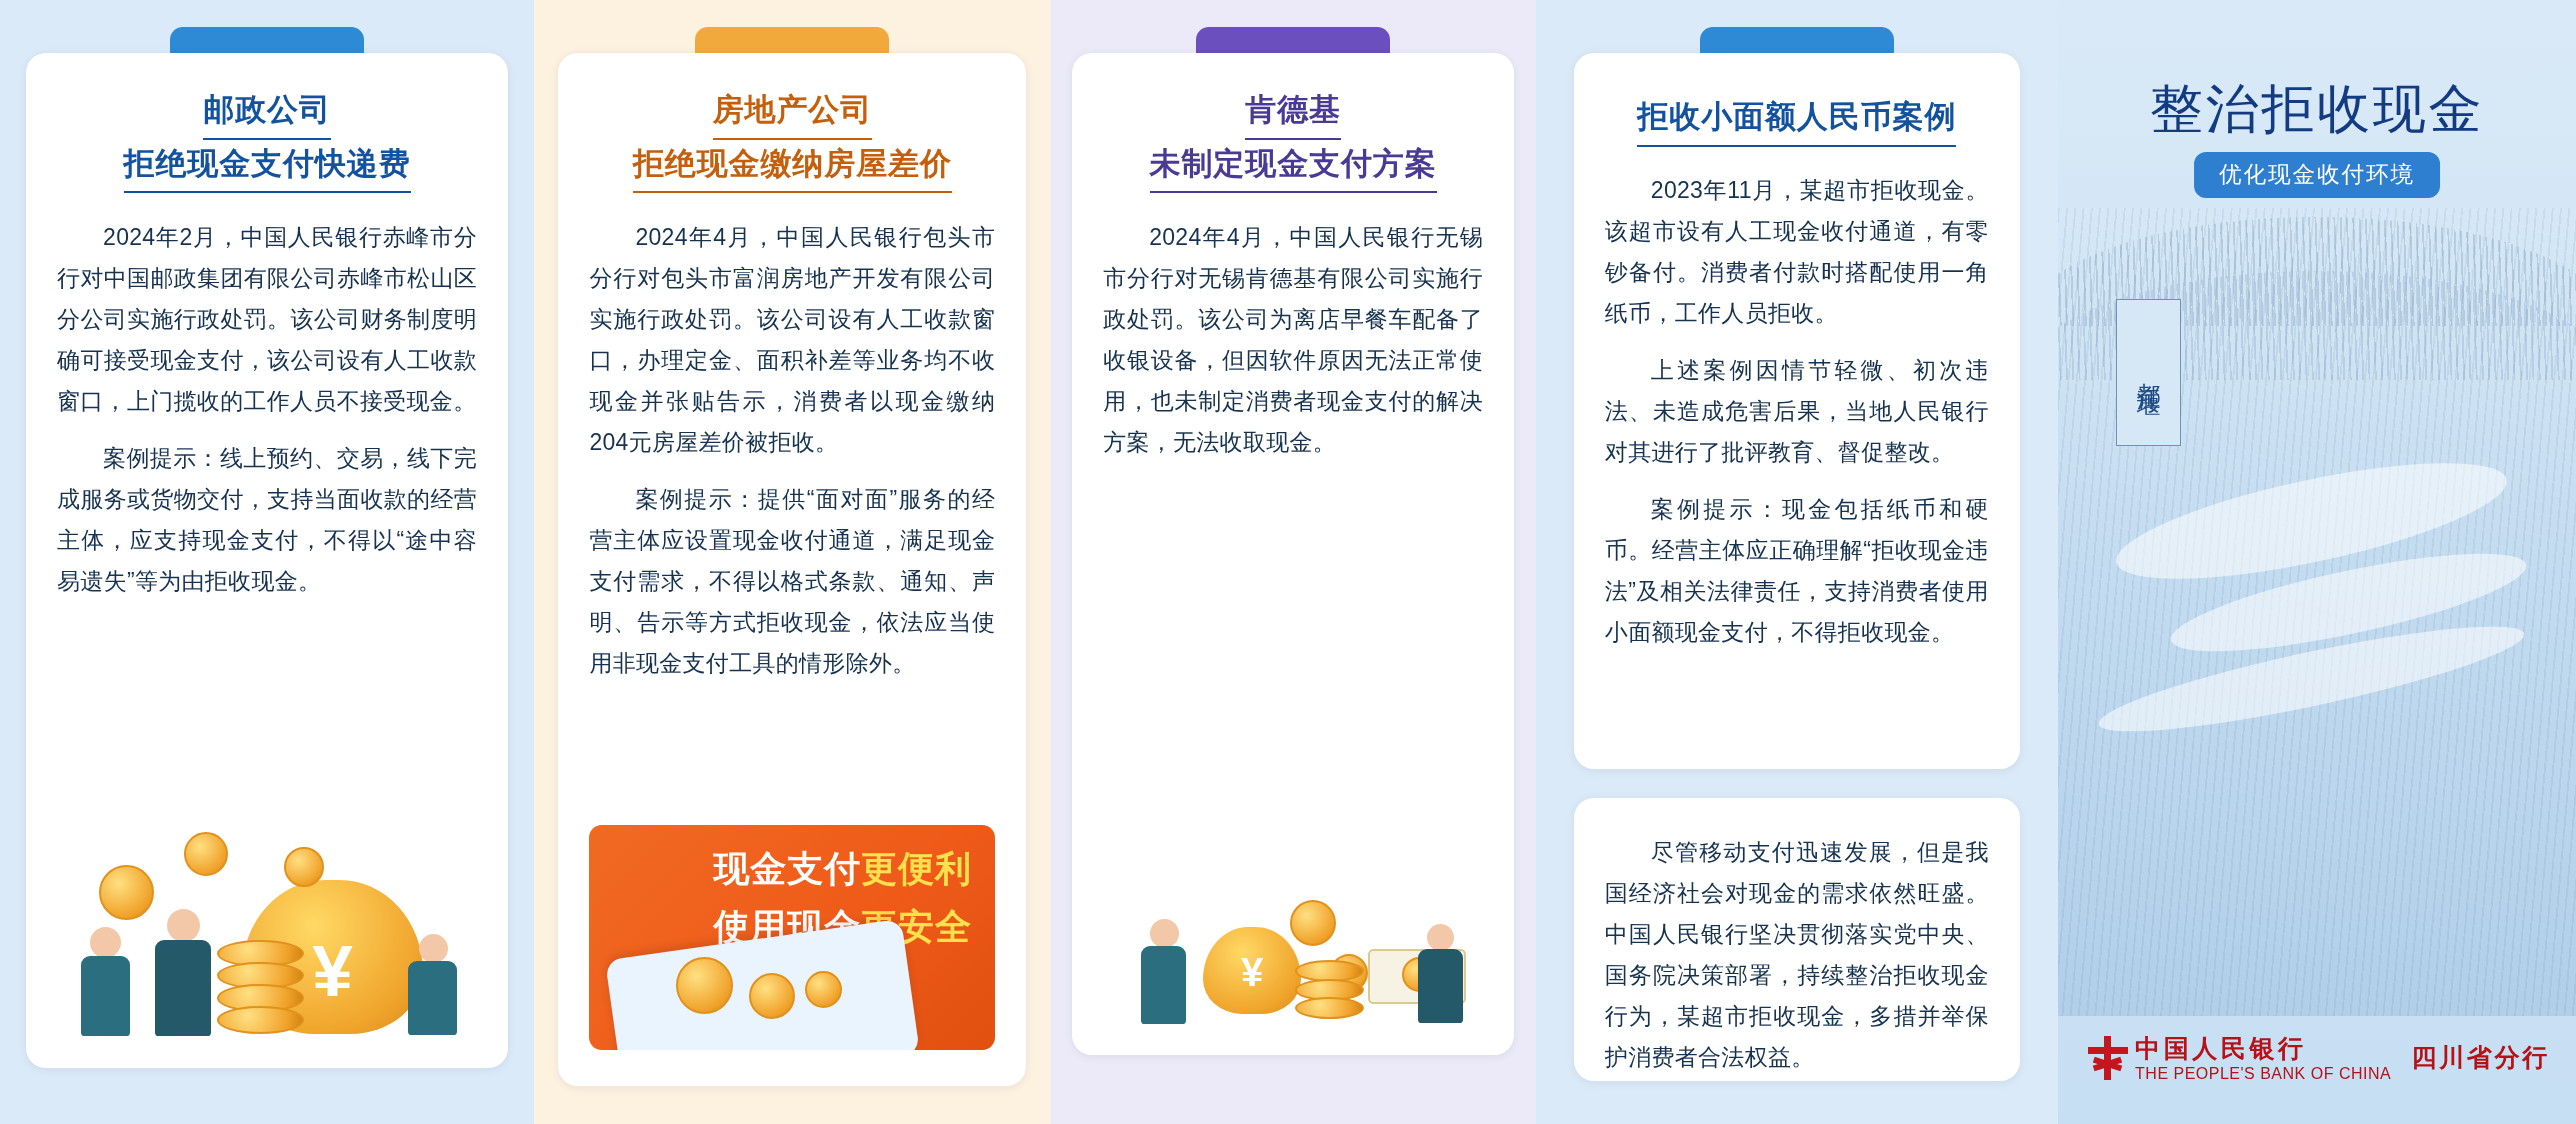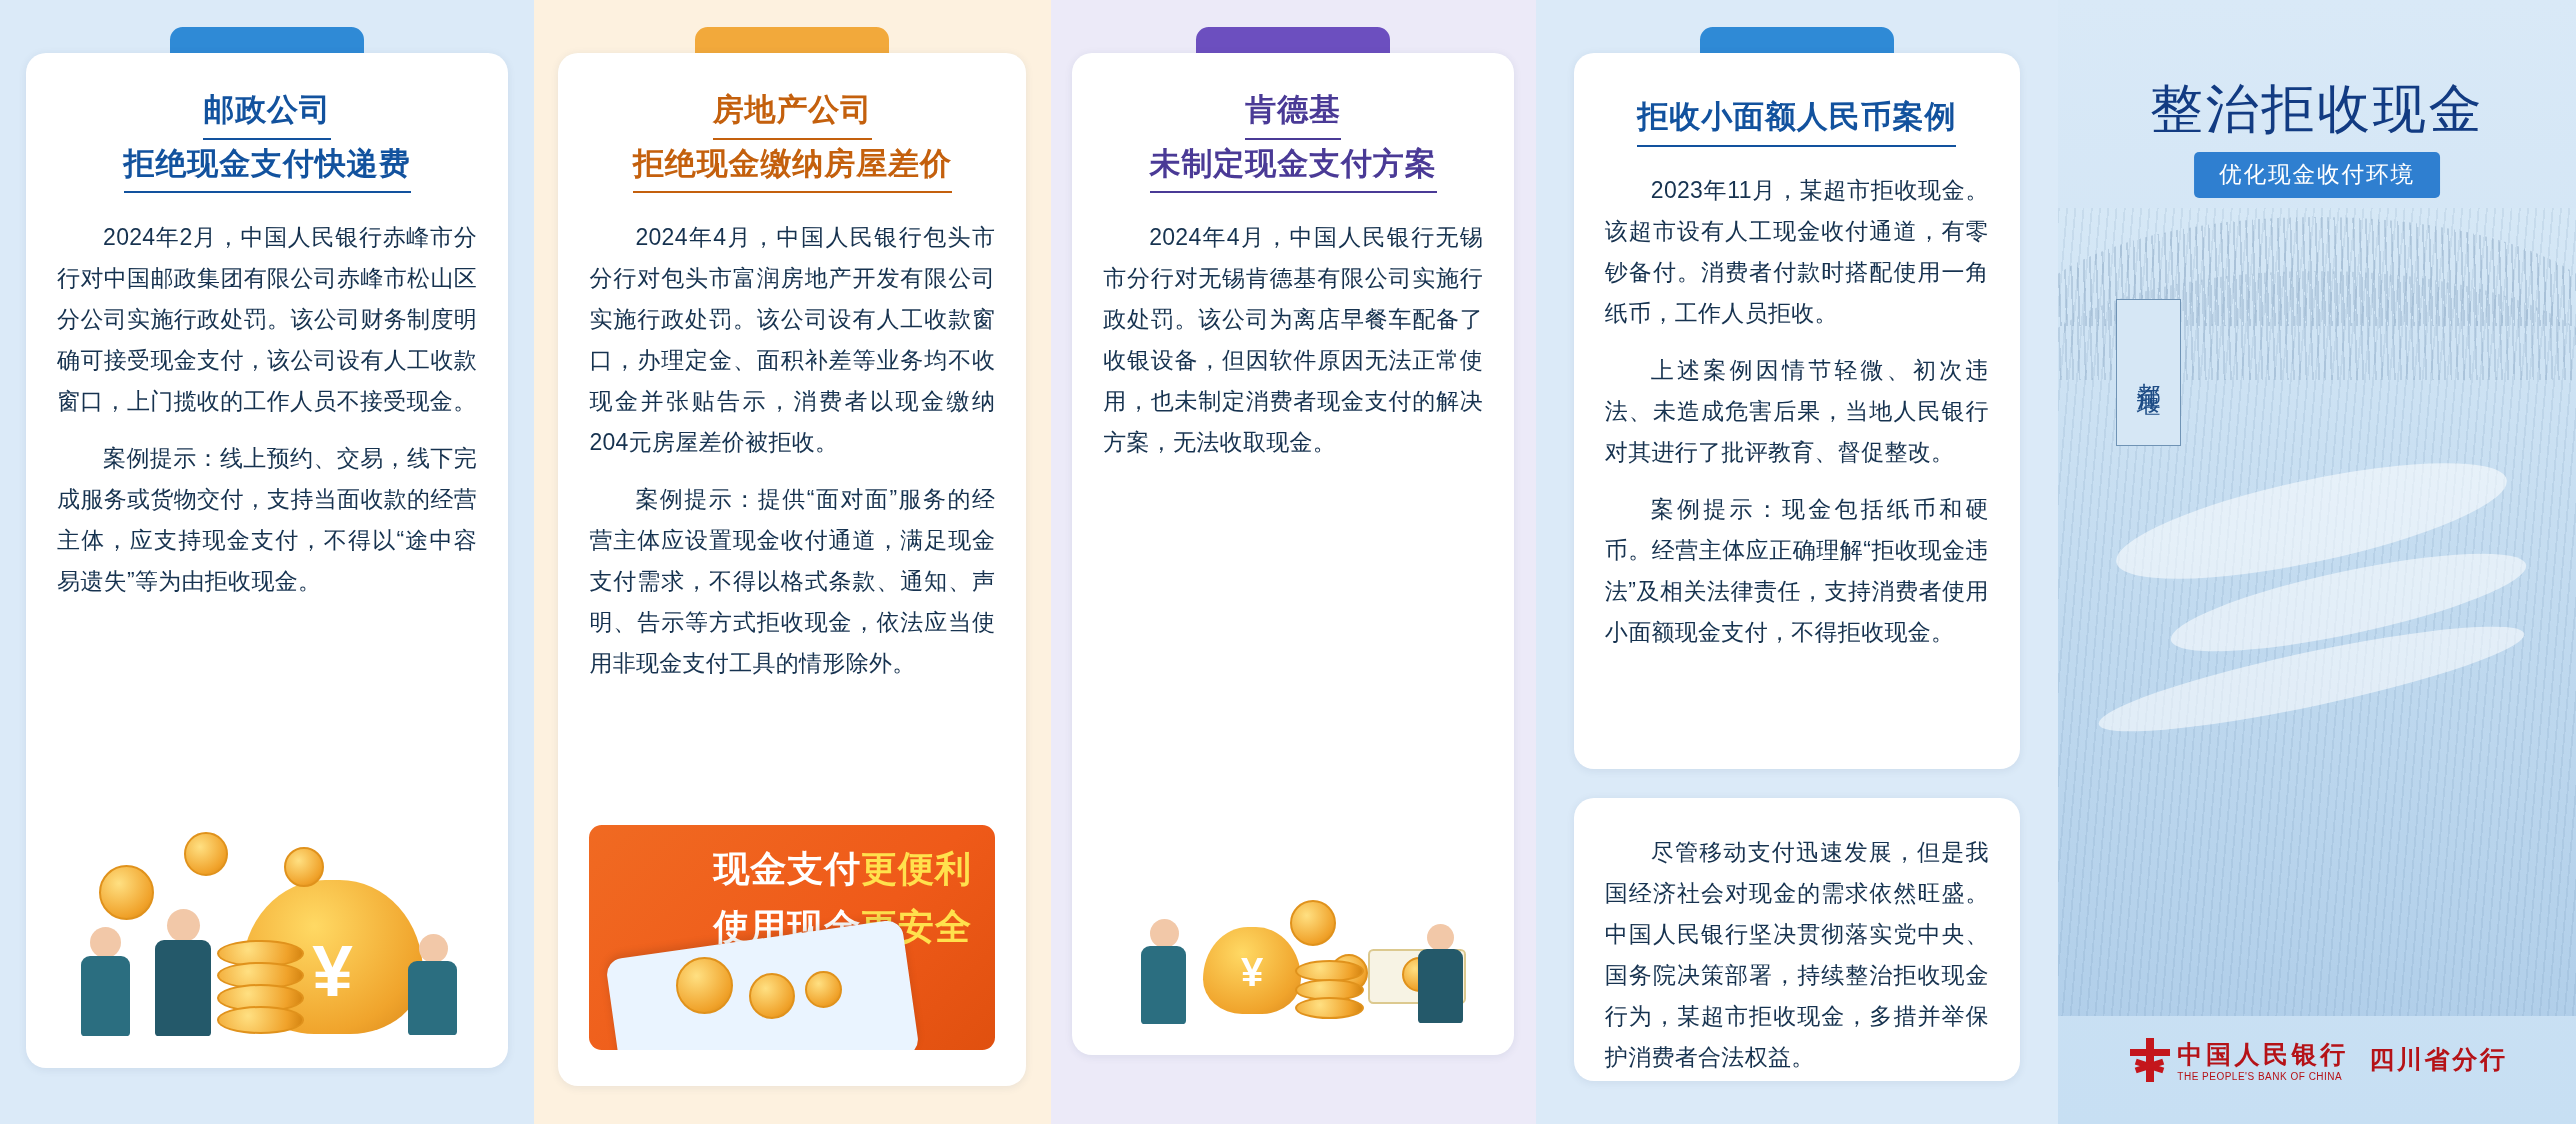--- a/index.html
+++ b/index.html
@@ -161,21 +161,21 @@
     overflow:hidden;
   }
   .right-title{
     position:absolute;top:74px;left:0;right:0;
     text-align:center;font-size:53px;font-weight:normal;
     color:#123b82;letter-spacing:2.7px;
   }
   .right-sub{
     position:absolute;top:152px;left:50%;transform:translateX(-50%);
     background:#2f7fd0;color:#fff;font-size:22.7px;
-    padding:7.3px 25px;border-radius:5px;letter-spacing:1.8px;
+    padding:7.3px 25px;border-radius:12px;letter-spacing:1.8px;
   }
   .scroll-tag{
     position:absolute;left:58px;top:299px;
     width:63px;height:145px;
     background:#d6e7f5;border:1.8px solid #6f93b5;
     display:flex;align-items:center;justify-content:center;
   }
   .scroll-tag span{
     writing-mode:vertical-rl;font-size:23.6px;color:#1d4c85;letter-spacing:5.4px;
   }
@@ -201,21 +201,21 @@
     position:absolute;left:0;right:0;bottom:42px;
     display:flex;align-items:center;justify-content:center;gap:4px;
   }
   .logo-mark{
     width:47px;height:47px;position:relative;
   }
   .logo-mark i{
     position:absolute;background:#c4161c;
   }
   .logo-text-cn{font-size:25px;color:#b51217;font-weight:bold;letter-spacing:3.6px;}
-  .logo-text-en{font-size:10px;color:#b51217;letter-spacing:0.5px;}
+  .logo-text-en{font-size:16px;color:#b51217;letter-spacing:0.5px;}
   .logo-branch{font-size:25px;color:#b51217;font-weight:bold;letter-spacing:2.7px;margin-left:16.3px;}
 </style>
 </head>
 <body>
 
 <div class="poster">
 
   <div class="cards">
 
     <div class="col col1">

